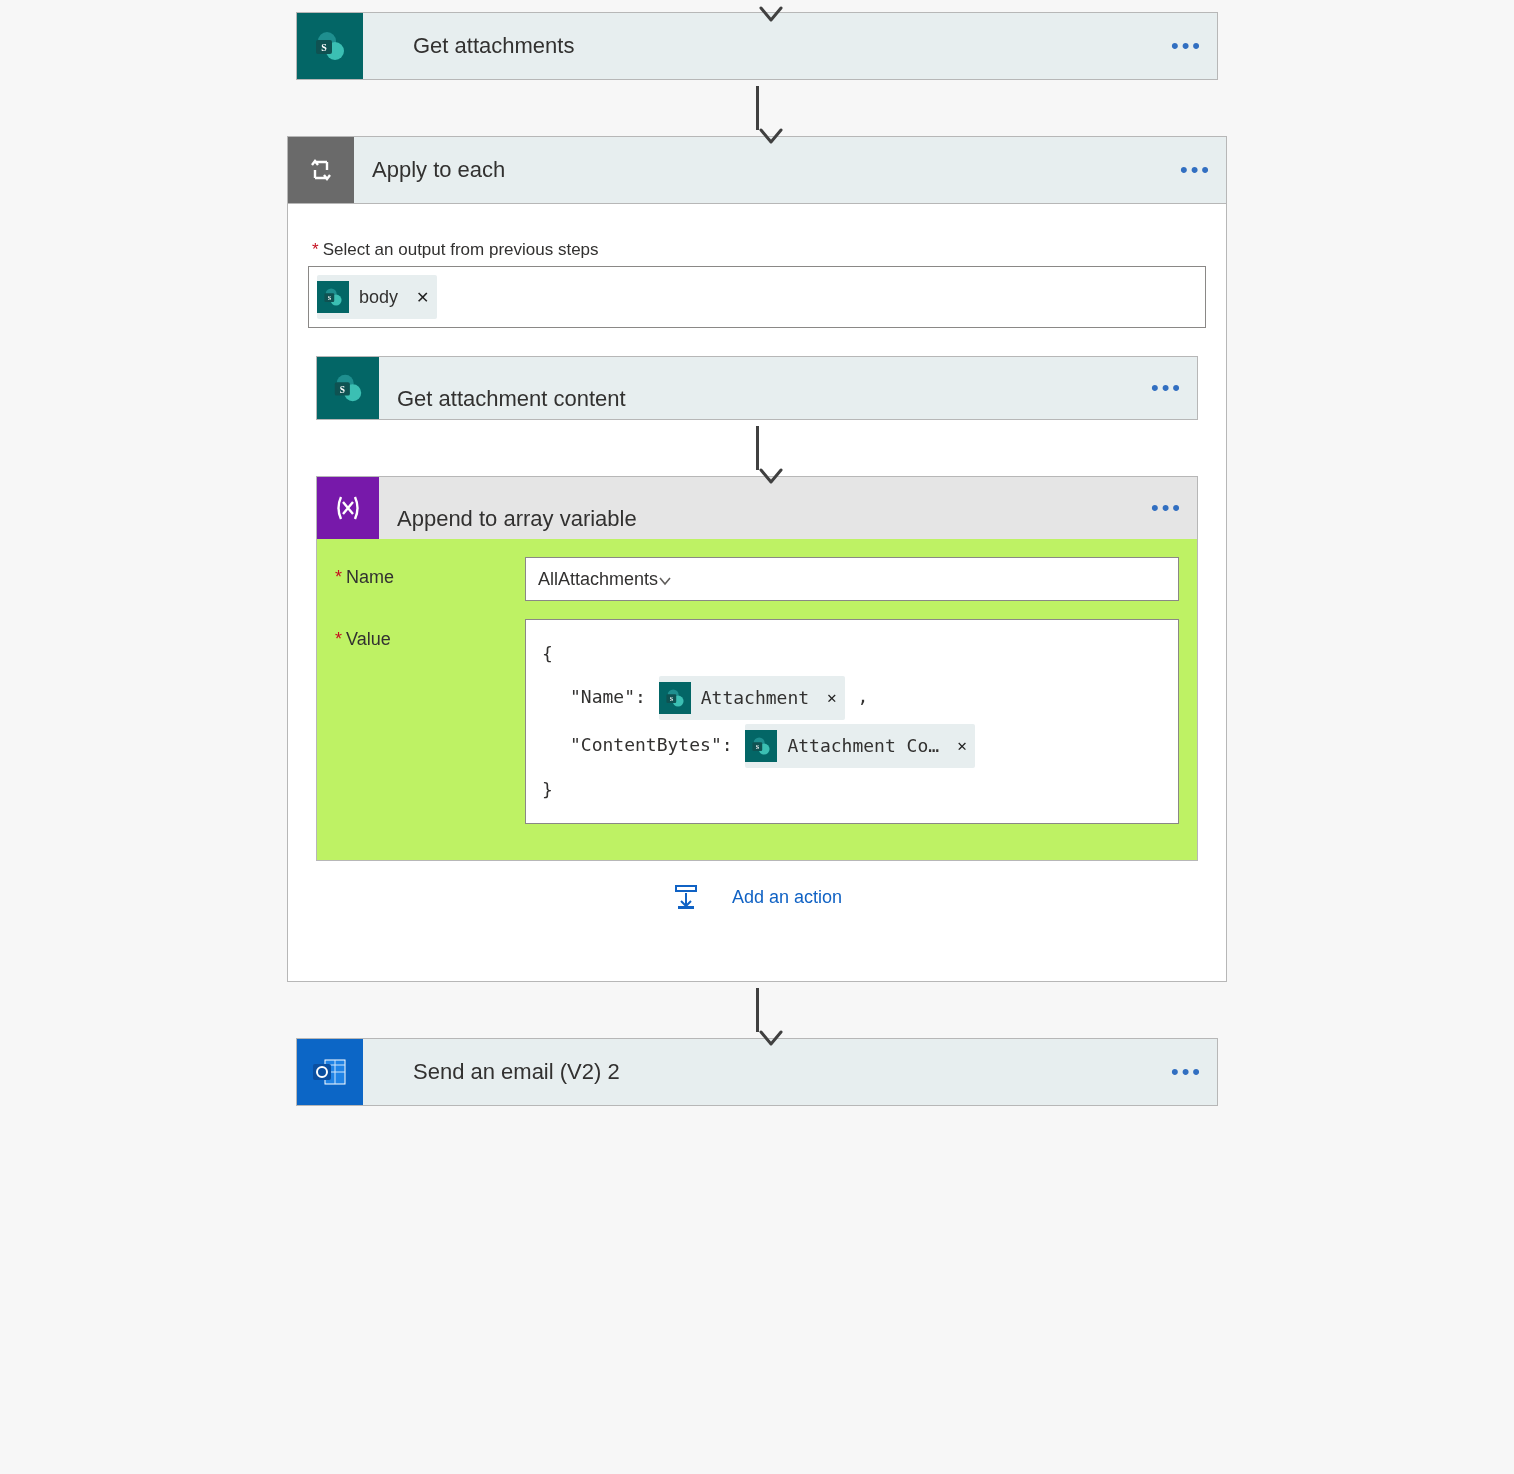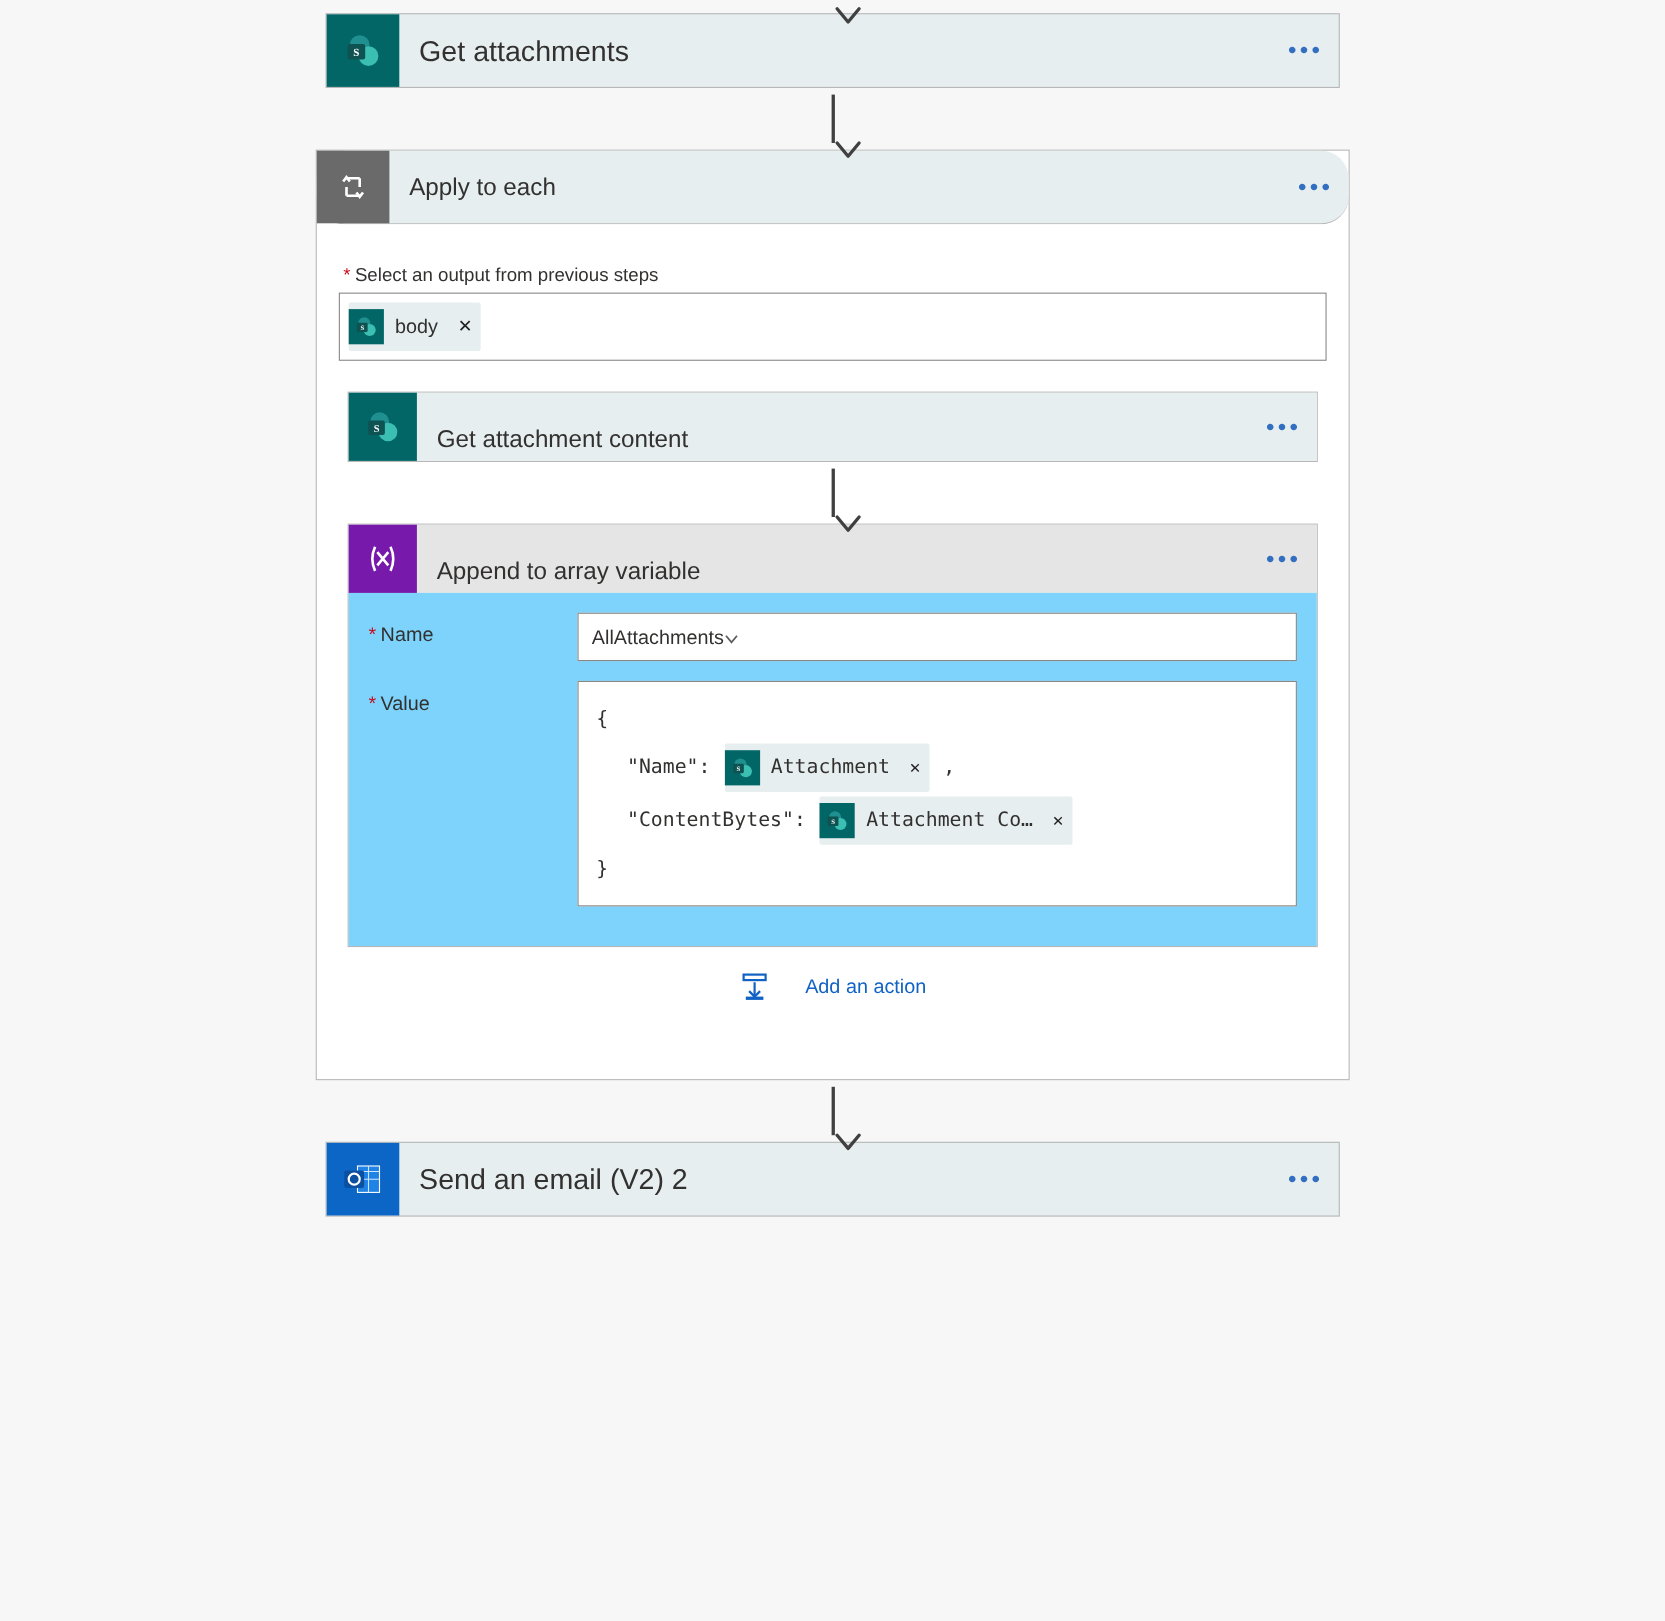--- a/index.html
+++ b/index.html
@@ -10,51 +10,51 @@
   .arrow{display:flex;flex-direction:column;align-items:center;margin:6px 0;}
   .arrow .stem{width:0;border-left:3px solid #404040;}
   .arrow .h40{height:44px;}
   .arrow .head{position:relative;width:0;height:0;}
   .arrow .head svg{display:block;margin-top:-2px;}
   .arrow .hplain svg{margin-top:0;}
 
   
   .card{border:1px solid #b7b7b7;background:#e7eeef;display:flex;align-items:stretch;cursor:pointer;}
   .card .icon-sq{width:66px;height:66px;display:flex;align-items:center;justify-content:center;flex-shrink:0;}
-  .card .title{flex:1;display:flex;align-items:center;font-size:26px;padding-left:18px;}
+  .card .title{flex:1;display:flex;align-items:center;font-size:22px;padding-left:18px;margin-left:32px;}
   .card .menu{width:60px;display:flex;align-items:center;justify-content:center;color:#326fc1;font-size:22px;letter-spacing:3px;}
 
   .teal{background:#036666;}
   .purple{background:#7719aa;}
   .blueic{background:#0c66c6;}
 
   .w920{width:920px;}
 
   .loop{width:940px;border:1px solid #b7b7b7;background:#fff;box-sizing:border-box;}
-  .loop-header{display:flex;align-items:stretch;background:#e7eeef;border-bottom:1px solid #b7b7b7;border-radius:25px;}
+  .loop-header{display:flex;align-items:stretch;background:#e7eeef;border-bottom:1px solid #b7b7b7;}
   .loop-header .icon-sq{width:66px;height:66px;display:flex;align-items:center;justify-content:center;background:#6a6a6a;}
   .loop-header .title{flex:1;display:flex;align-items:center;font-size:22px;padding-left:18px;}
   .loop-header .menu{width:60px;display:flex;align-items:center;justify-content:center;color:#326fc1;font-size:22px;letter-spacing:3px;}
   .loop-body{padding:20px 20px 70px 20px;}
 
   .field-label{font-size:17px;margin:16px 0 6px 4px;}
   .field-label .req{color:#c50f1f;margin-right:4px;}
   .outer-input{border:1px solid #8a8886;padding:6px;width:898px;box-sizing:border-box;background:#fff;}
 
   .token{display:inline-flex;align-items:center;background:#e7eeef;border-radius:2px;margin:2px;height:44px;}
   .token .tk-ic{width:32px;height:32px;display:flex;align-items:center;justify-content:center;background:#036666;}
   .token .tk-txt{padding:0 10px;font-size:18px;}
   .token .tk-x{padding:0 8px;font-size:16px;color:#222;cursor:pointer;}
 
   .inner-card{border:1px solid #b7b7b7;width:880px;margin:0 auto;}
   .inner-card .hdr{display:flex;align-items:stretch;}
   .inner-card .hdr .icon-sq{width:62px;height:62px;display:flex;align-items:center;justify-content:center;}
   .inner-card .hdr .title{flex:1;display:flex;align-items:center;font-size:22px;padding-left:18px;margin-top:21px;}
   .inner-card .hdr .menu{width:60px;display:flex;align-items:center;justify-content:center;color:#326fc1;font-size:22px;letter-spacing:3px;}
-  .inner-card .body{background:#7dd3fc;padding:18px;}
+  .inner-card .body{background:#bef264;padding:18px;}
 
   .kv-row{display:flex;align-items:flex-start;margin-bottom:18px;}
   .kv-row .label{width:190px;font-size:18px;padding-top:10px;}
   .kv-row .label .req{color:#c50f1f;margin-right:4px;}
   .kv-row .value{flex:1;}
   .select{border:1px solid #8a8886;height:42px;display:flex;align-items:center;padding:0 12px;font-size:18px;cursor:pointer;background:#fff;}
   .code-box{border:1px solid #8a8886;padding:14px 16px;font-size:18px;font-family:Consolas,monospace;line-height:2.2;background:#fff;}
 
   .add-action{display:flex;align-items:center;justify-content:center;gap:32px;color:#1062c4;font-size:18px;margin-top:22px;cursor:pointer;}
   .add-action .ic{width:28px;height:28px;display:flex;align-items:center;justify-content:center;}

